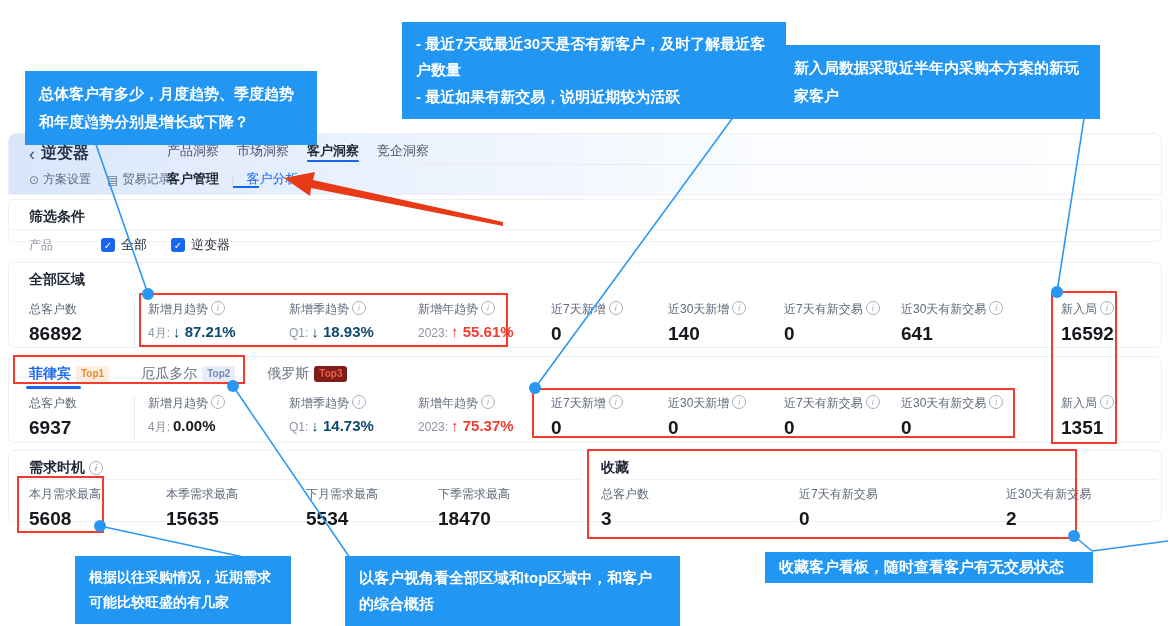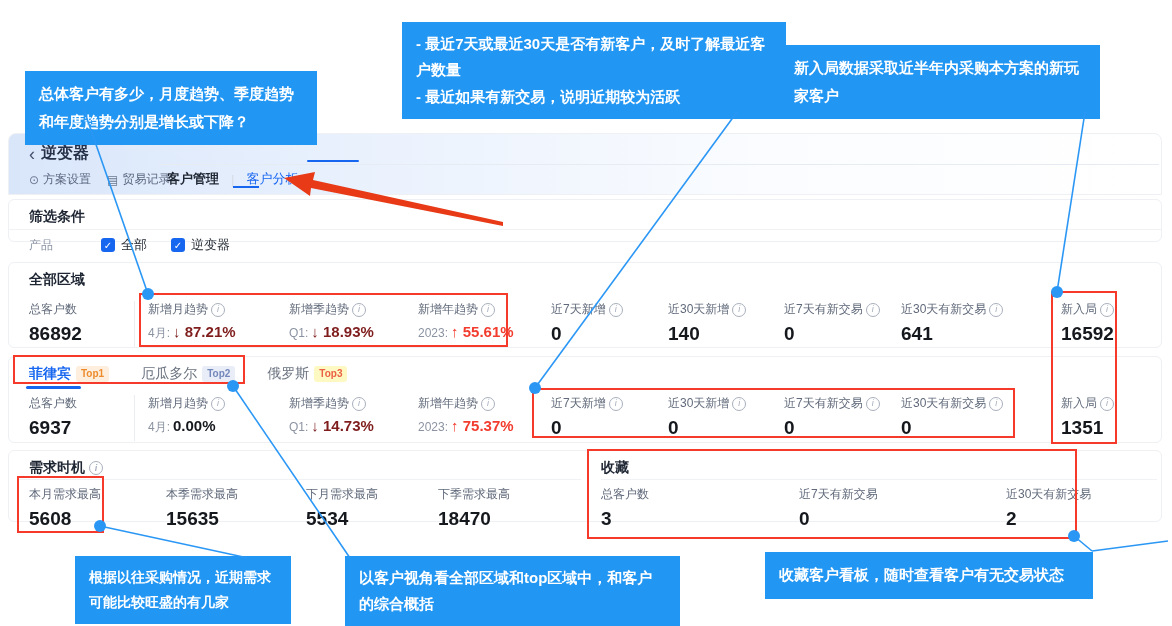--- a/index.html
+++ b/index.html
@@ -33,53 +33,53 @@
   
   .sec-title{position:absolute;left:20px;top:8px;font-size:14px;font-weight:bold;color:#1f2633;display:flex;align-items:center;gap:4px;}
   .f-divider{position:absolute;left:0;top:29px;width:100%;height:1px;background:#f0f2f5;}
   .f-row{position:absolute;left:20px;top:36px;display:flex;align-items:center;gap:24px;font-size:13px;color:#262c36;}
   .f-label{font-size:12px;color:#8a92a3;margin-right:24px;}
   .cbw{display:flex;align-items:center;gap:6px;cursor:pointer;}
   .cb{width:14px;height:14px;background:#1766f0;border-radius:3px;color:#fff;font-size:10px;display:inline-flex;align-items:center;justify-content:center;font-weight:bold;}
 
   
   .stat{position:absolute;top:38px;}
-  .stat .lbl{font-size:12px;color:#60697a;display:flex;align-items:center;gap:3px;white-space:nowrap;}
+  .stat .lbl{font-size:12px;color:#60697a;display:flex;gap:3px;white-space:nowrap;}
   .stat .val{margin-top:5px;font-size:19px;font-weight:bold;color:#15181d;white-space:nowrap;}
   .stat.first{width:105px;border-right:1px solid #ebedf1;min-height:46px;}
   .stat .val.trendv{font-size:15px;}
   .pfx{font-size:12px;color:#8b93a2;font-weight:normal;margin-right:3px;}
-  .t-green{color:#7f1d1d;}
+  .t-green{color:#0c4a6e;}
   .t-red{color:#f23c2e;}
   .info-i{display:inline-flex;width:12px;height:12px;border:1px solid #a8afbc;border-radius:50%;color:#a8afbc;font-size:9px;align-items:center;justify-content:center;font-style:italic;line-height:1;}
 
   
   .ctabs{position:absolute;left:20px;top:8px;display:flex;gap:32px;font-size:14px;align-items:flex-end;}
   .ctab{display:flex;align-items:center;gap:5px;cursor:pointer;color:#6b7380;}
   .ctab.active .cname{color:#1766f0;font-weight:bold;}
   .badge{font-size:10px;font-weight:bold;padding:1px 5px;border-radius:3px;line-height:1.4;}
   .b1{background:#fdeedd;color:#ed8b2d;}
   .b2{background:#e9edf7;color:#7388bb;}
-  .b3{background:#fef9c3;color:#eb6144;}
+  .b3{background:#7f1d1d;color:#eb6144;}
   .ctab-underline{position:absolute;left:17px;top:29px;width:55px;height:3px;background:#1766f0;border-radius:2px;}
 
   
   .bt-divider-l{position:absolute;left:10px;top:28px;width:562px;height:1px;background:#f0f2f5;}
   .bt-divider-r{position:absolute;left:592px;top:28px;width:556px;height:1px;background:#f0f2f5;}
   .bt-vsep{position:absolute;left:578px;top:0;width:1px;height:88px;background:#f0f2f5;}
   .fav-title{position:absolute;left:592px;top:8px;font-size:14px;font-weight:bold;color:#1f2633;}
 
   
   .co{position:absolute;background:#2196f3;color:#fff;font-size:15px;font-weight:600;line-height:1.85;padding:9px 14px;white-space:pre-line;z-index:4;box-sizing:border-box;}
   .co1{left:25px;top:43px;width:292px;margin-top:28px;}
   .co2{left:402px;top:22px;width:384px;line-height:1.75;}
   .co3{left:780px;top:45px;width:320px;}
   .co4{left:75px;top:556px;width:216px;font-size:14px;line-height:1.8;}
   .co5{left:345px;top:556px;width:335px;line-height:1.75;}
-  .co6{left:765px;top:552px;width:328px;line-height:1.5;padding:12px 14px;}
+  .co6{left:765px;top:552px;width:328px;line-height:1.5;padding:4px 14px;}
 
   .overlay{position:absolute;left:0;top:0;z-index:6;pointer-events:none;}
 </style>
 </head>
 <body>
 
 <div class="page">
 
   <div class="card header-card">
     <div class="hd-title">
@@ -88,20 +88,26 @@
     </div>
     <div class="hd-actions">
       <span class="act">
         <span class="ic">⊙</span>
         <span>方案设置</span>
       </span>
       <span class="act">
         <span class="ic">▤</span>
         <span>贸易记录</span>
       </span>
+    </div>
+    <div class="maintabs">
+      <span class="mt">产品洞察</span>
+      <span class="mt">市场洞察</span>
+      <span class="mt active">客户洞察</span>
+      <span class="mt">竞企洞察</span>
     </div>
     <div class="mt-underline"></div>
     <div class="hd-divider"></div>
     <div class="subtabs">
       <span class="st1">客户管理</span>
       <span class="sep">|</span>
       <span class="st2">客户分析</span>
     </div>
     <div class="st-underline"></div>
   </div>

